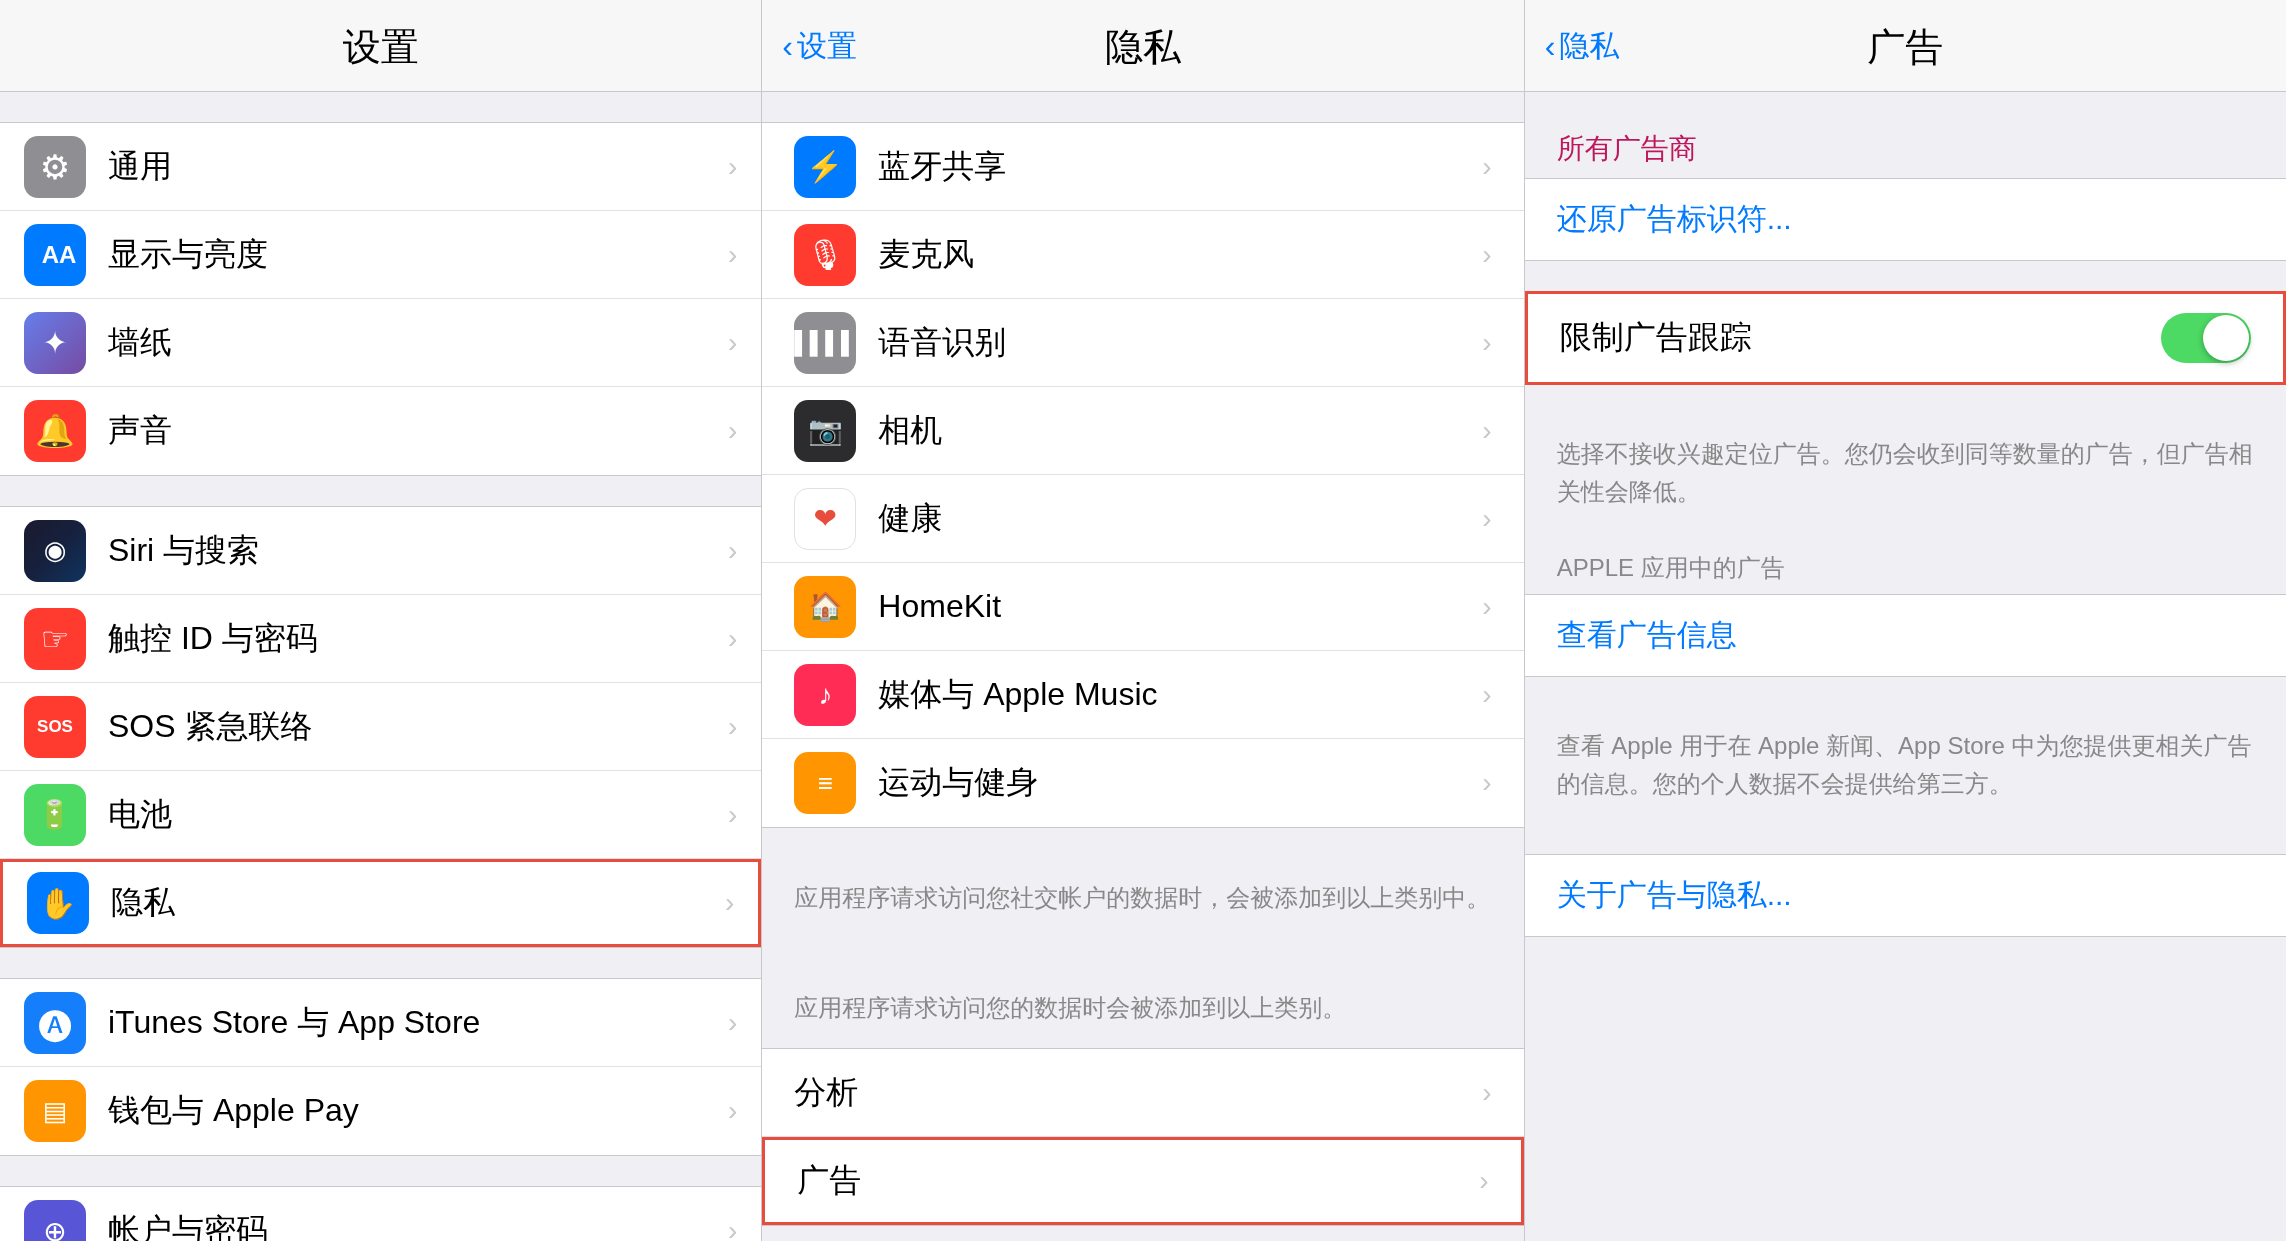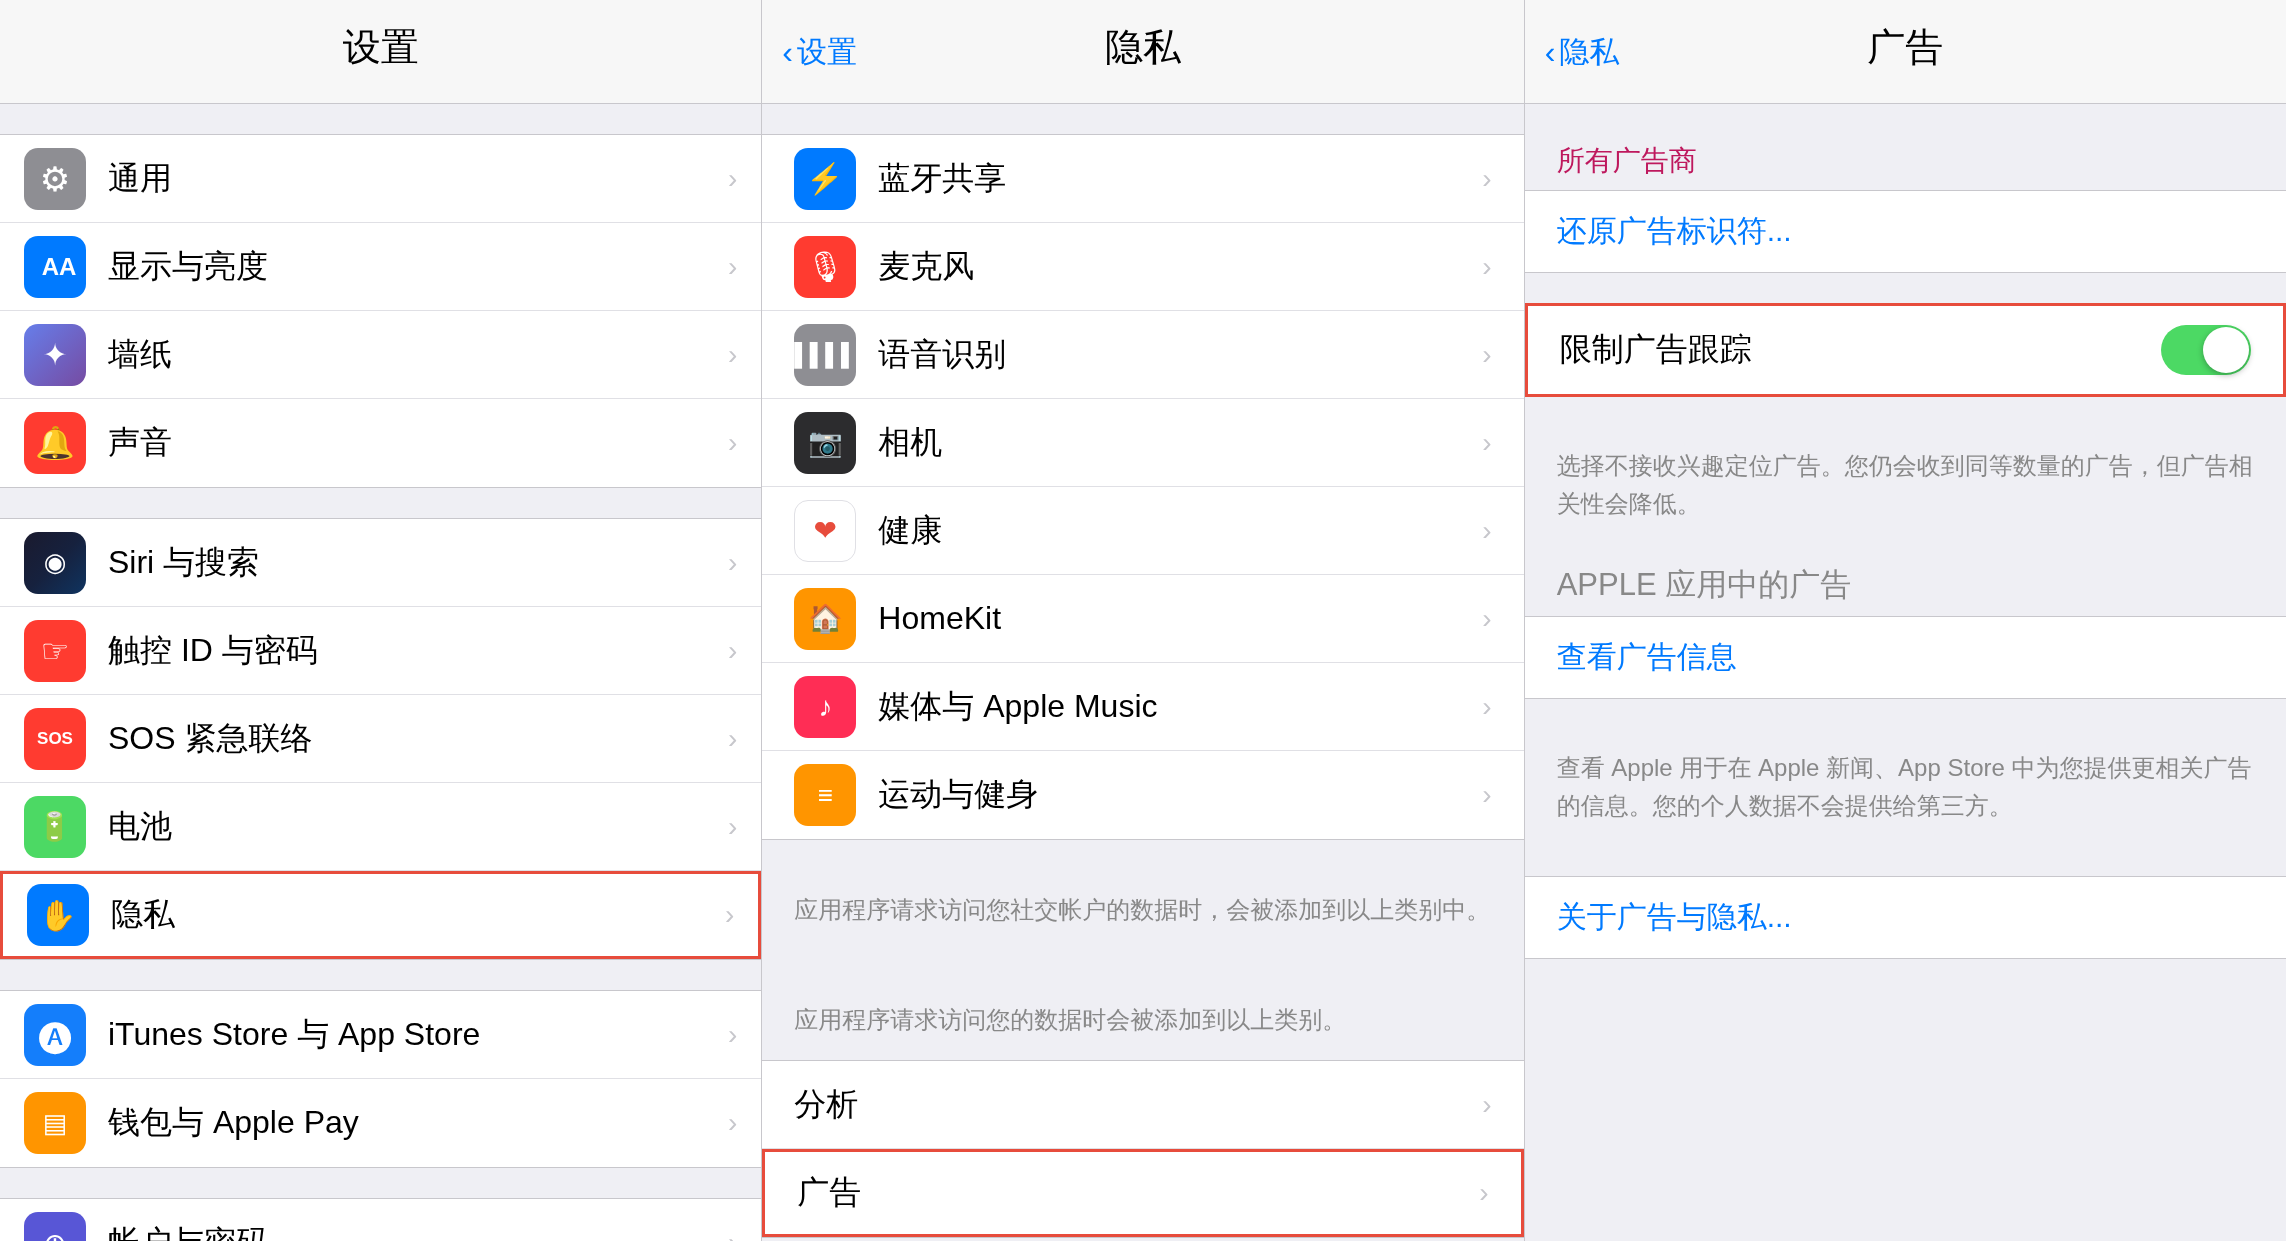--- a/index.html
+++ b/index.html
@@ -17,21 +17,21 @@
       flex: 1;
       display: flex;
       flex-direction: column;
       background: #efeff4;
       border-right: 1px solid #c8c7cc;
     }
 
     .panel-header {
       background: #f7f7f7;
       border-bottom: 1px solid #c8c7cc;
-      padding: 22px 20px 30px;
+      padding: 22px 20px 18px;
       text-align: center;
       position: relative;
     }
 
     .panel-header h1 {
       font-size: 38px;
       font-weight: 500;
       color: #000;
     }
 
@@ -223,21 +223,21 @@
 
     .ad-description {
       padding: 20px 32px;
       font-size: 24px;
       color: #888;
       line-height: 1.6;
     }
 
     .ad-section-title {
       padding: 20px 32px 10px;
-      font-size: 31px;
+      font-size: 24px;
       color: #888;
       text-transform: uppercase;
     }
 
     
     .bg-gray { background: #8e8e93; }
 
     
     .highlighted-row {
       border: 3px solid #e74c3c !important;

